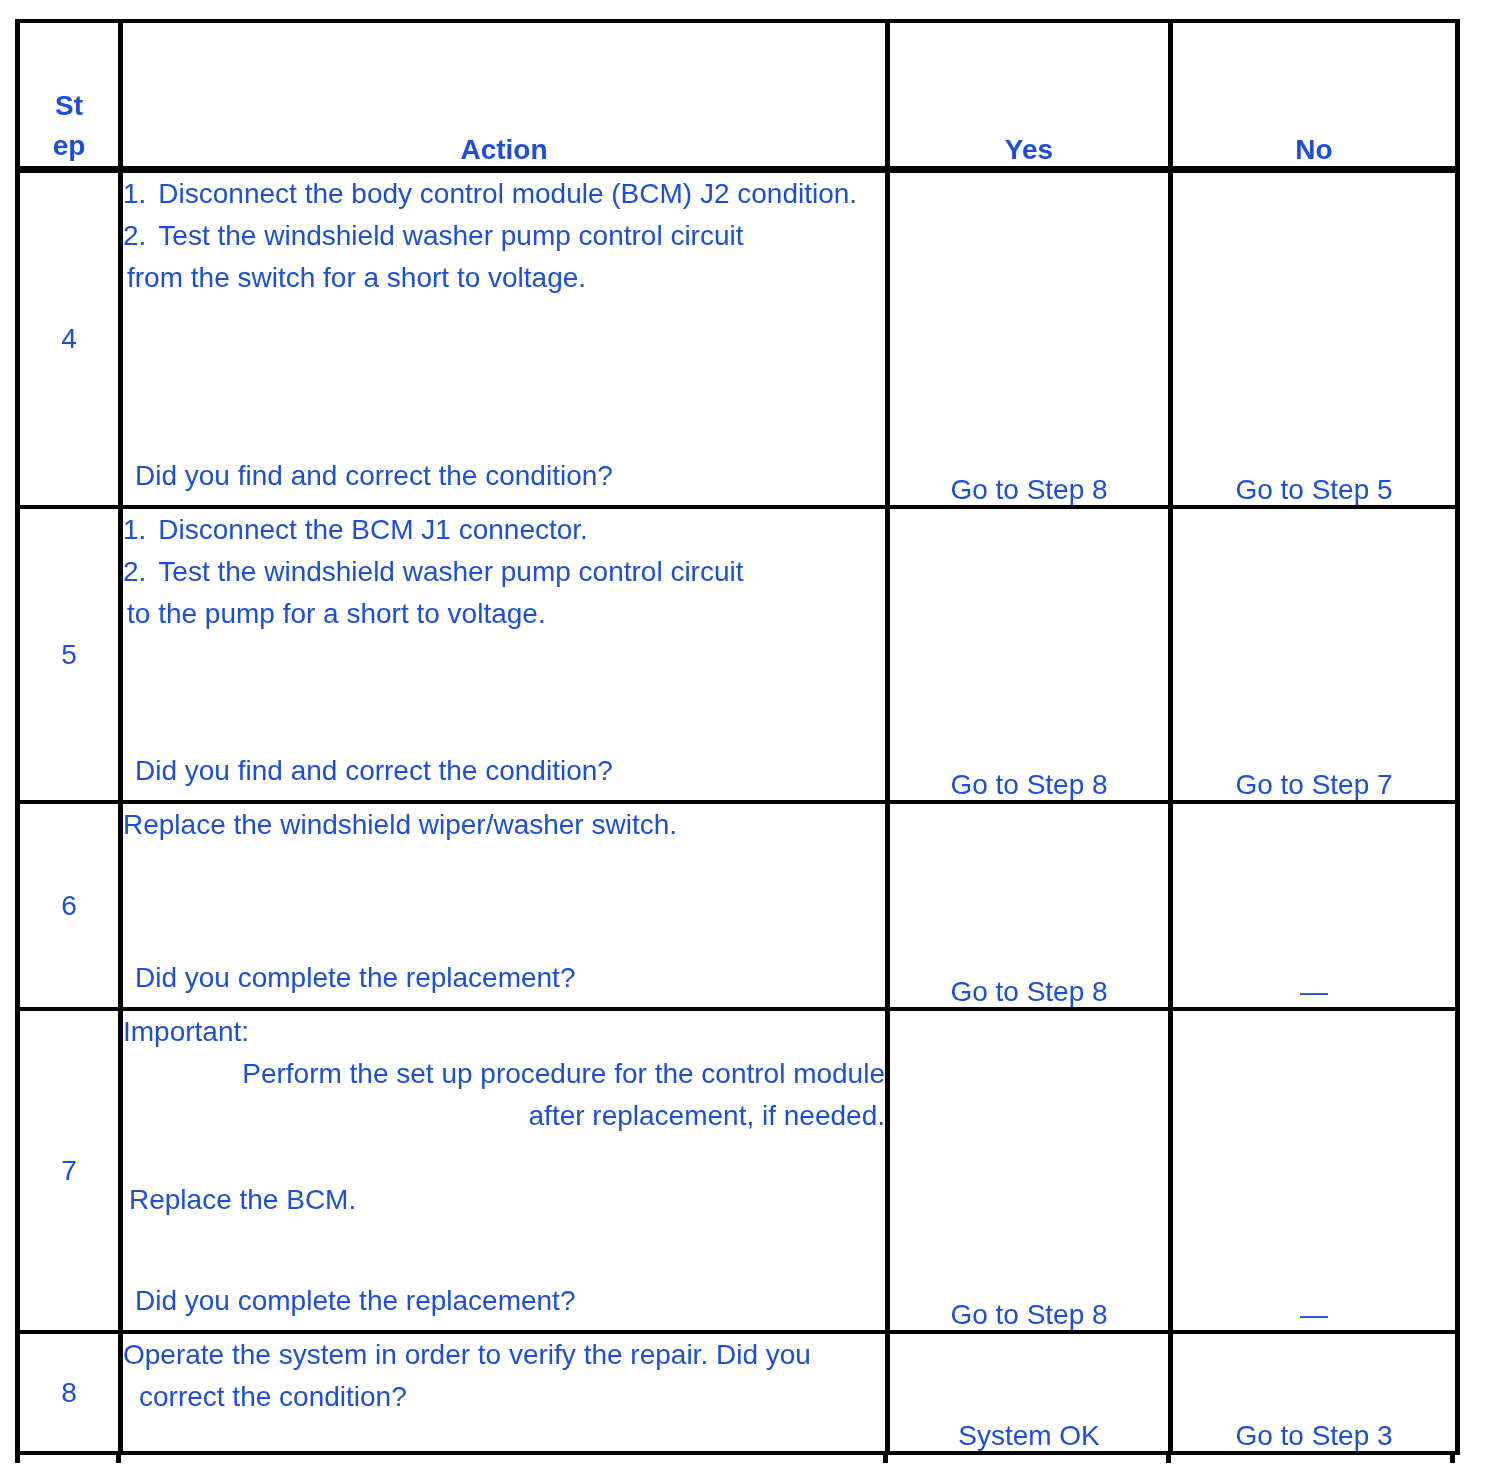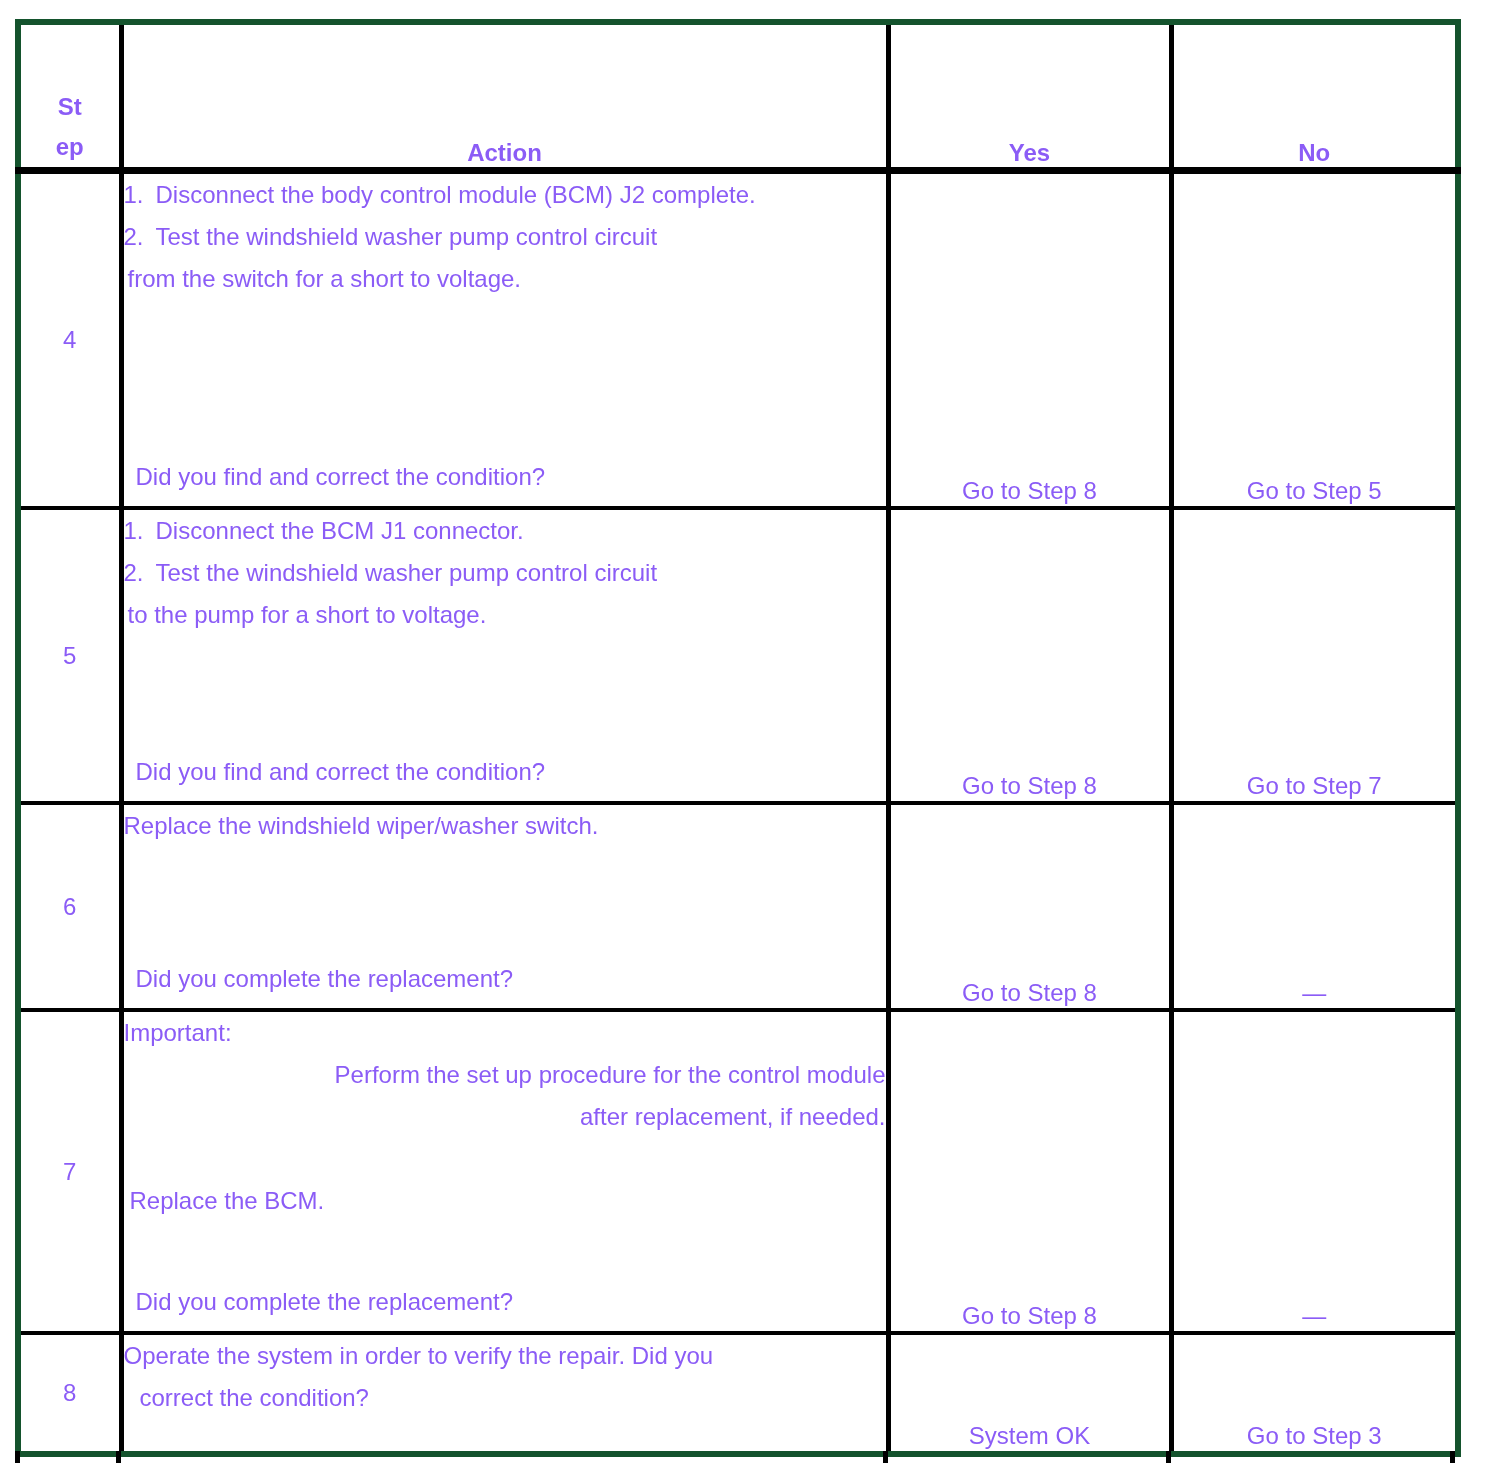--- a/index.html
+++ b/index.html
@@ -18,23 +18,23 @@
   }
   .table-wrap {
     position: absolute;
     left: 15px;
     top: 19px;
   }
   table.diag {
     border-collapse: collapse;
     table-layout: fixed;
     width: 1440px;
-    border: 6px solid #14532d;
-    font-size: 24px;
-    color: #8b5cf6;
+    border: 3px solid #14532d;
+    font-size: 28px;
+    color: #1d4ed8;
   }
   table.diag th, table.diag td {
     border-top: 4px solid #000000;
     border-bottom: 4px solid #000000;
     border-left: 5px solid #000000;
     border-right: 5px solid #000000;
     padding: 0;
     overflow: hidden;
   }
   
@@ -126,21 +126,21 @@
         </tr>
       </thead>
       <tbody>
 
         <tr class="r4">
           <td class="step-cell">
             <span>4</span>
           </td>
           <td class="action-cell">
             <div class="line">
-              <span class="marker">1.</span><span>Disconnect the body control module (BCM) J2 complete.</span>
+              <span class="marker">1.</span><span>Disconnect the body control module (BCM) J2 condition.</span>
             </div>
             <div class="line ind">
               <span class="marker">2.</span><span>Test the windshield washer pump control circuit</span>
             </div>
             <div class="line cont">from the switch for a short to voltage.</div>
             <div class="q">Did you find and correct the condition?</div>
           </td>
           <td class="result-cell">Go to Step 8</td>
           <td class="result-cell">Go to Step 5</td>
         </tr>

